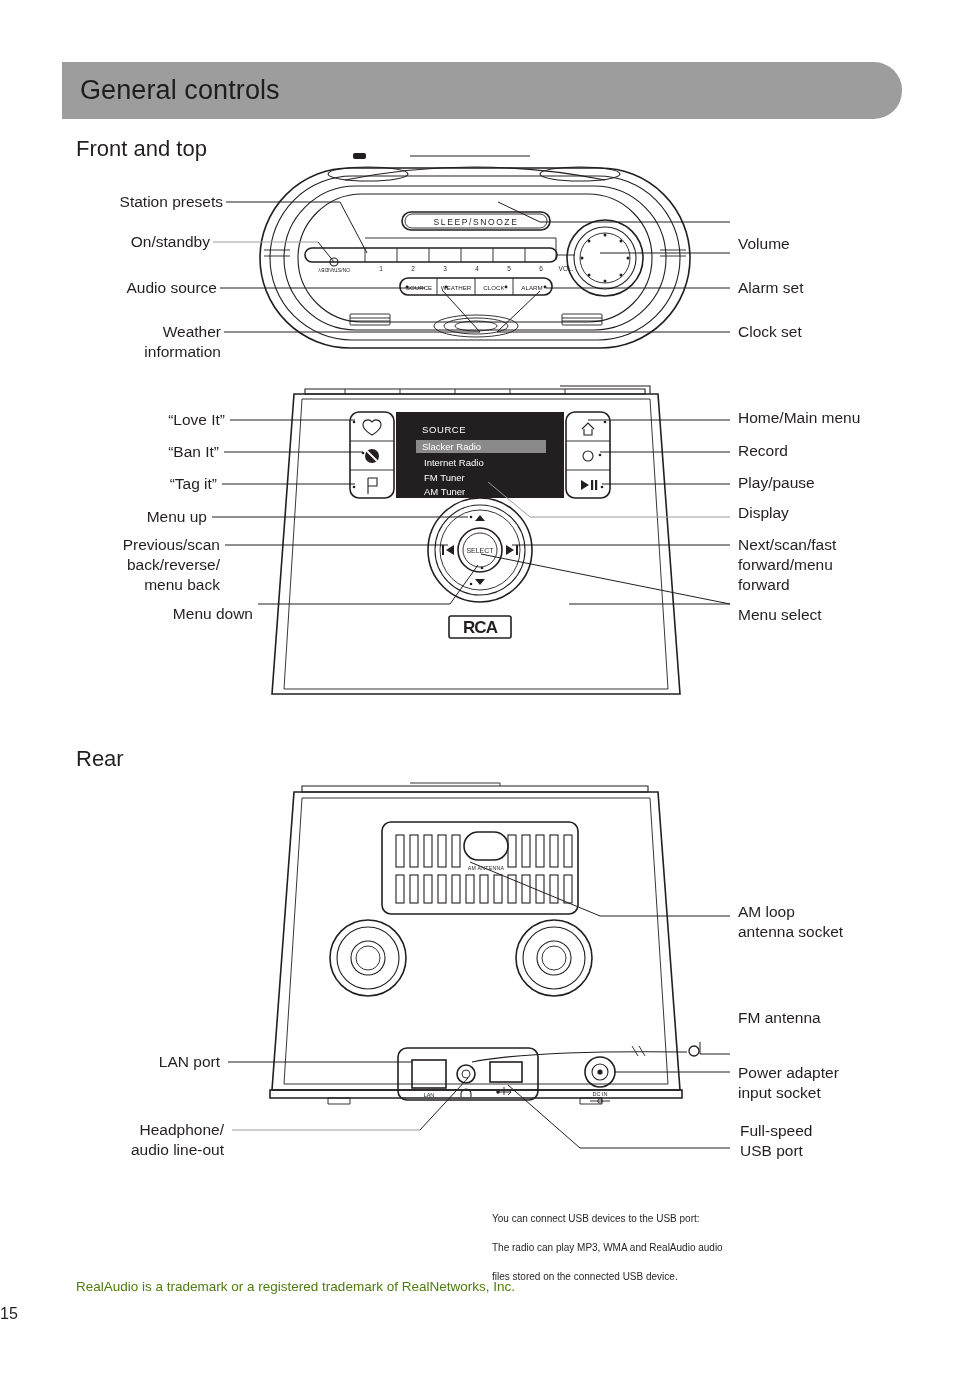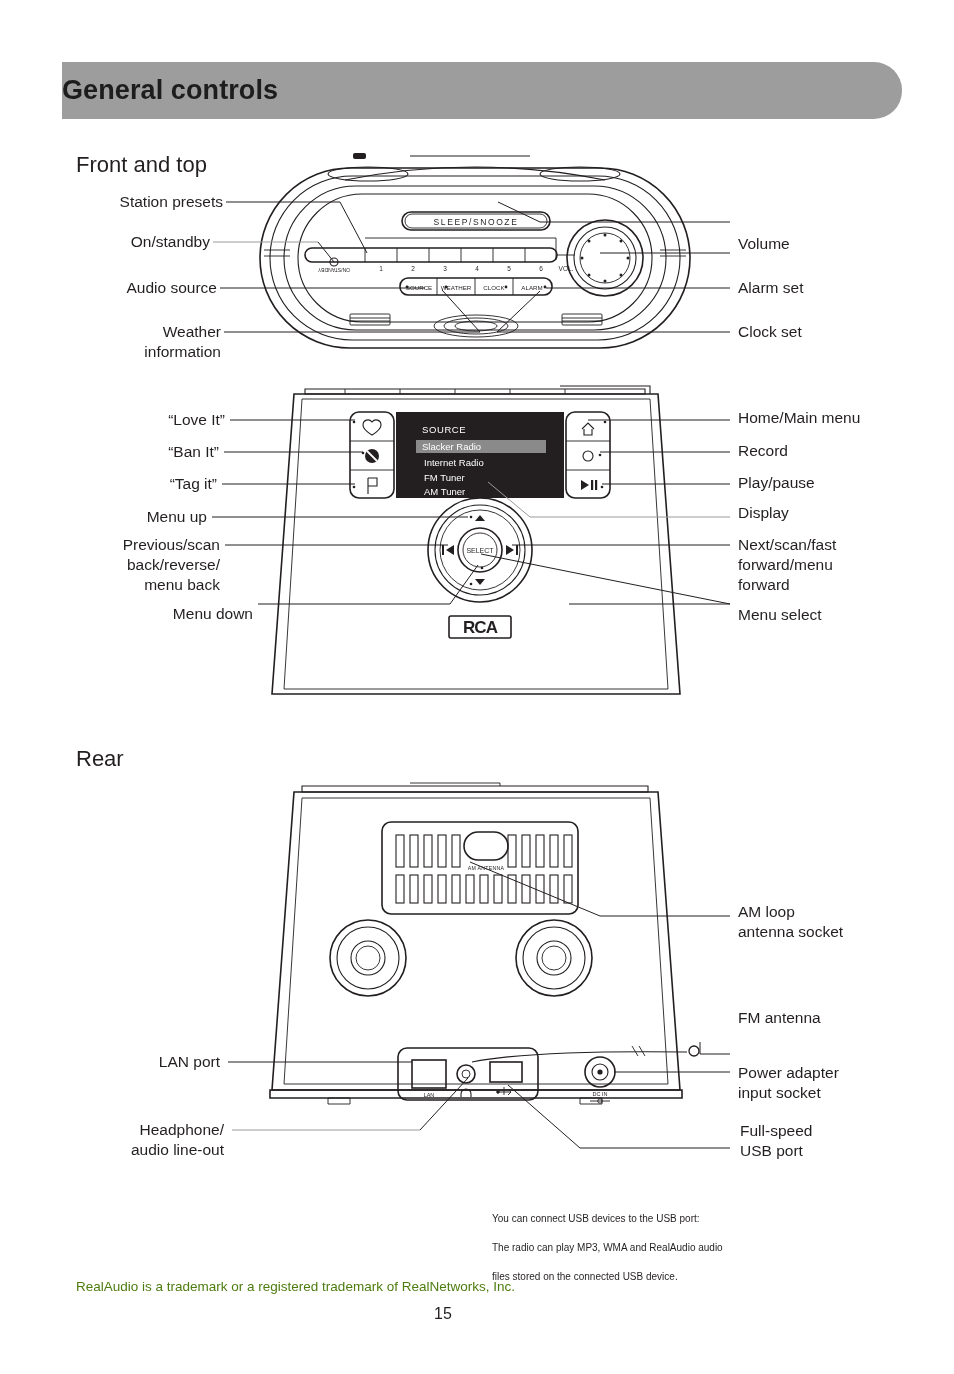--- a/index.html
+++ b/index.html
@@ -14,27 +14,27 @@
   }
   .page { position:absolute; inset:0; }
 
   
   .header-bar{
     position:absolute; left:62px; top:62px; width:840px; height:57px;
     background:#9d9d9d; border-radius:0 28px 28px 0;
     display:flex; align-items:center;
   }
   .header-title{
-    font-size:27px; color:#1d1d1d; padding-left:0; letter-spacing:.1px;
-    font-weight:700;
+    font-size:27px; color:#1d1d1d; padding-left:18px; letter-spacing:.1px;
+    font-weight:400;
   }
 
   
   .sec-title{ position:absolute; font-size:22px; color:#231f20; }
-  #sec-front{ left:76px; top:152px; }
+  #sec-front{ left:76px; top:136px; }
   #sec-rear { left:76px; top:746px; }
 
   
   .lbl{ position:absolute; font-size:15.5px; line-height:20px; color:#231f20; }
   .lbl.r{ text-align:right; }
   .lbl.l{ text-align:left; }
   svg.lead{ position:absolute; overflow:visible; }
   svg.lead line, svg.lead path{ stroke:#231f20; stroke-width:1; fill:none; }
   svg.lead line.grey{ stroke:#9a9a9a; }
 
@@ -51,21 +51,21 @@
 
   
   .note{
     position:absolute; left:492px; top:1204px; width:400px;
     font-size:10px; line-height:29px; color:#231f20;
   }
   .footnote{
     position:absolute; left:76px; top:1279px; font-size:13.5px; color:#4d7c0f;
   }
   .pagenum{
-    position:absolute; left:0; top:1305px; width:886px; text-align:center;
+    position:absolute; left:0; top:1305px; width:886px; text-align:left;
     font-size:16px; color:#231f20;
   }
 </style>
 </head>
 <body>
 
 <div class="page">
 
   <div class="header-bar">
     <div class="header-title">General controls</div>

